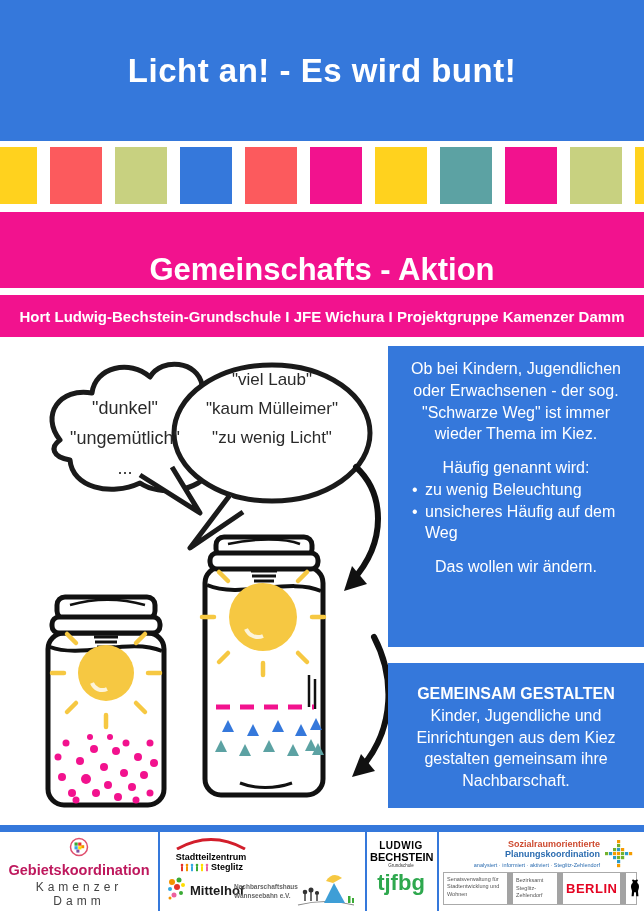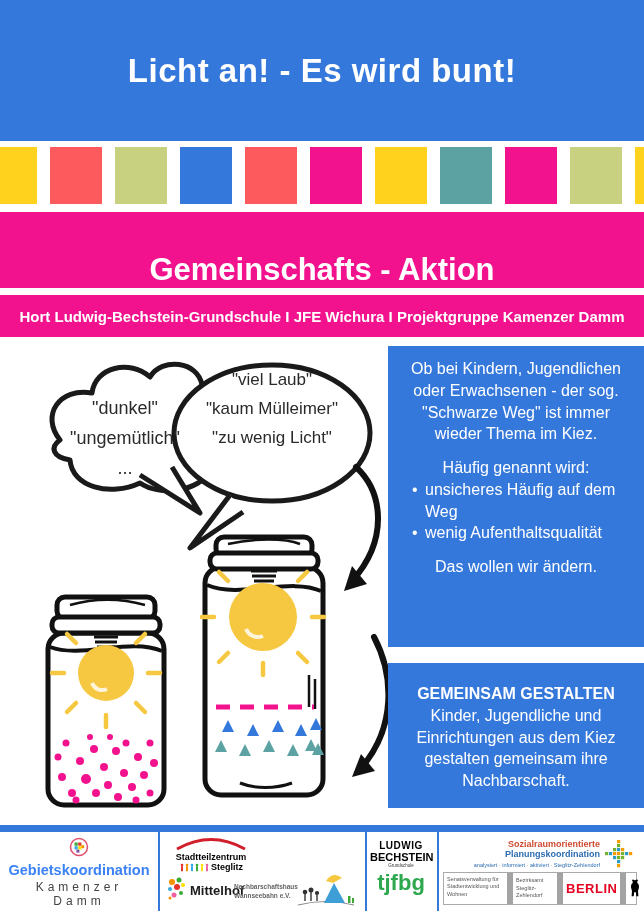--- a/index.html
+++ b/index.html
@@ -33,21 +33,21 @@
   .box .hd{font-weight:bold;}
   .box .gap{height:12px;}
   .box ul{list-style:none;margin:0;padding:0 0 0 14px;text-align:left;}
   .box li{position:relative;padding-left:13px;}
   .box li:before{content:"•";position:absolute;left:0;}
   
   .divbar{position:absolute;left:0;top:825px;width:644px;height:7px;background:#3578DB;}
   .footer{position:absolute;left:0;top:832px;width:644px;height:81px;background:#fff;}
   .vline{position:absolute;top:0;bottom:2px;width:2px;background:#3578DB;}
   .geb{position:absolute;left:8px;top:5px;width:142px;text-align:center;}
-  .geb .t{font-size:14.5px;font-weight:bold;color:#3b82f6;margin-top:1px;}
+  .geb .t{font-size:14.5px;font-weight:bold;color:#be185d;margin-top:1px;}
   .geb .s{font-size:12px;letter-spacing:4px;color:#444;margin-top:2px;}
   .stz{position:absolute;left:170px;top:4px;width:82px;text-align:center;}
   .stz .l1{font-size:9px;font-weight:bold;color:#000;margin-top:-2px;}
   .stz .l2{font-size:9px;font-weight:bold;color:#000;display:flex;align-items:center;justify-content:center;gap:2px;}
   .mtl{position:absolute;left:166px;top:44px;display:flex;align-items:center;}
   .mtl .t{font-size:13px;color:#1a1a1a;font-weight:bold;margin-left:2px;}
   .nbh{position:absolute;left:234px;top:38px;width:128px;display:flex;align-items:center;}
   .nbh .txt{font-size:6.5px;color:#666;font-weight:bold;line-height:1.4;width:62px;}
   .lbs{position:absolute;left:370px;top:8px;width:62px;text-align:center;color:#000;}
   .lbs .l1{font-size:10px;font-weight:900;letter-spacing:.5px;}
@@ -226,22 +226,22 @@
       <div>"kaum Mülleimer"</div>
       <div>"zu wenig Licht"</div>
     </div>
   </div>
 
   <div class="box box1">
     <div>Ob bei Kindern, Jugendlichen oder Erwachsenen - der sog. "Schwarze Weg" ist immer wieder Thema im Kiez.</div>
     <div class="gap"></div>
     <div>Häufig genannt wird:</div>
     <ul>
+      <li>zu wenig Beleuchtung</li>
       <li>unsicheres Häufig auf dem Weg</li>
-      <li>wenig Aufenthaltsqualität</li>
     </ul>
     <div class="gap"></div>
     <div>Das wollen wir ändern.</div>
   </div>
 
   <div class="box box2">
     <div class="hd">GEMEINSAM GESTALTEN</div>
     <div>Kinder, Jugendliche und Einrichtungen aus dem Kiez gestalten gemeinsam ihre Nachbarschaft.</div>
   </div>
 

